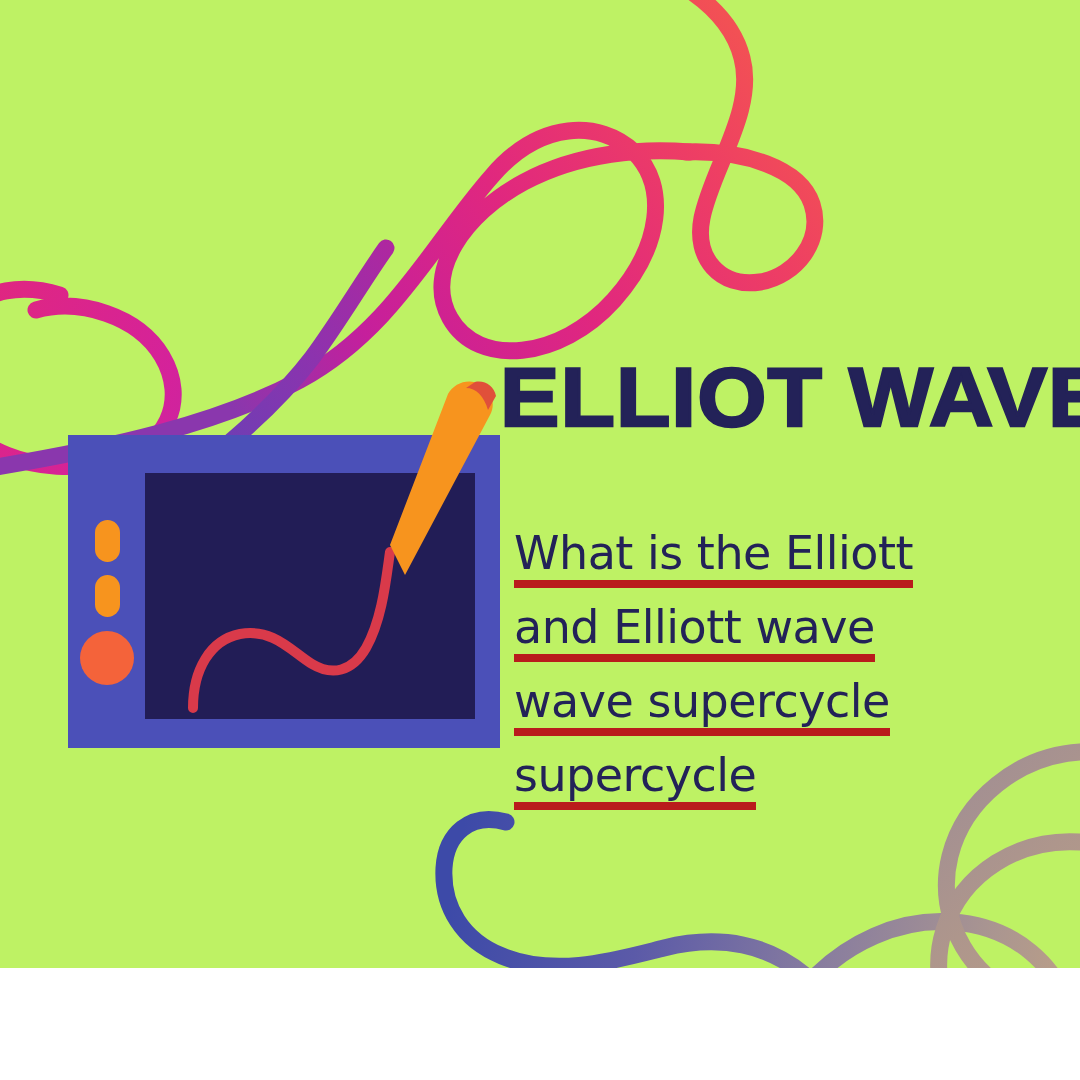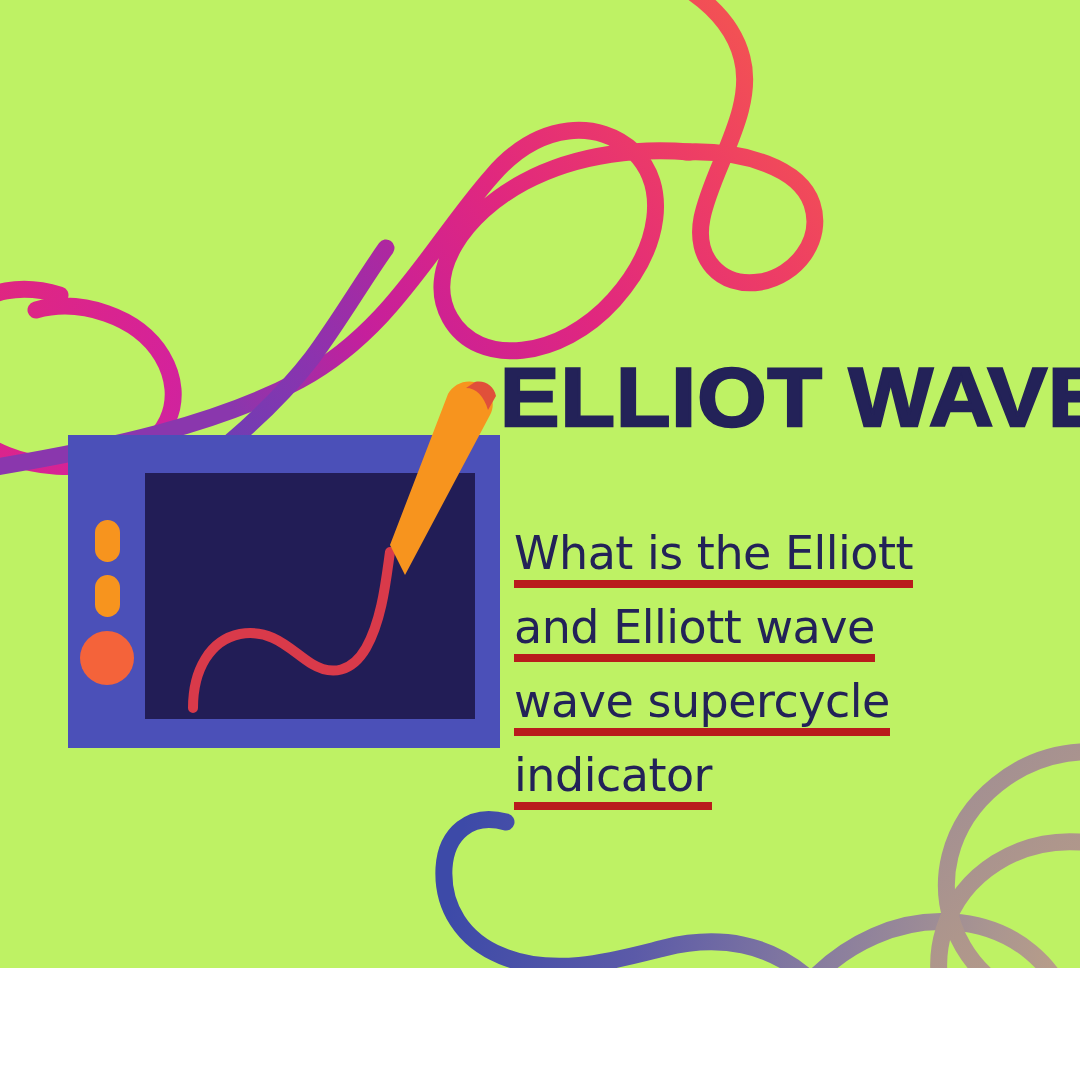--- a/index.html
+++ b/index.html
@@ -177,16 +177,16 @@
   </svg>
 
   <div id="title-block">
     <h1 id="poster-title">ELLIOT WAVE</h1>
   </div>
 
   <div id="subtitle-block">
     <div class="subtitle-line"><span class="u">What is the Elliott</span></div>
     <div class="subtitle-line"><span class="u">and Elliott wave</span></div>
     <div class="subtitle-line"><span class="u">wave supercycle</span></div>
-    <div class="subtitle-line"><span class="u">indicator</span></div>
+    <div class="subtitle-line"><span class="u">supercycle</span></div>
   </div>
 
 </div>
 
 </body></html>

